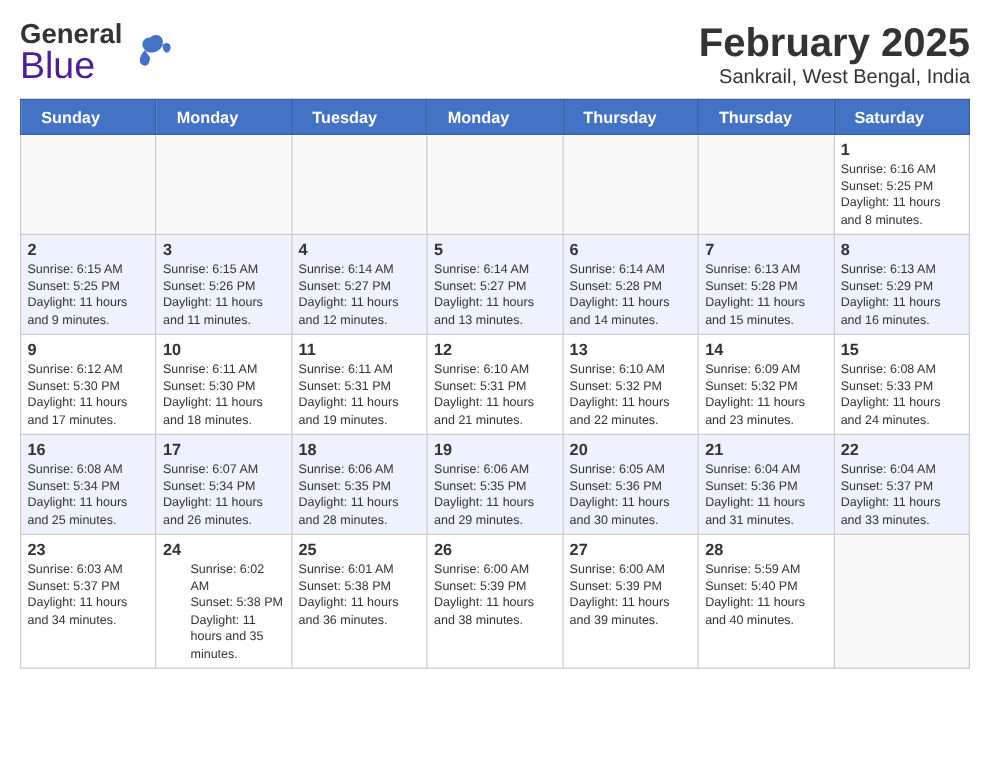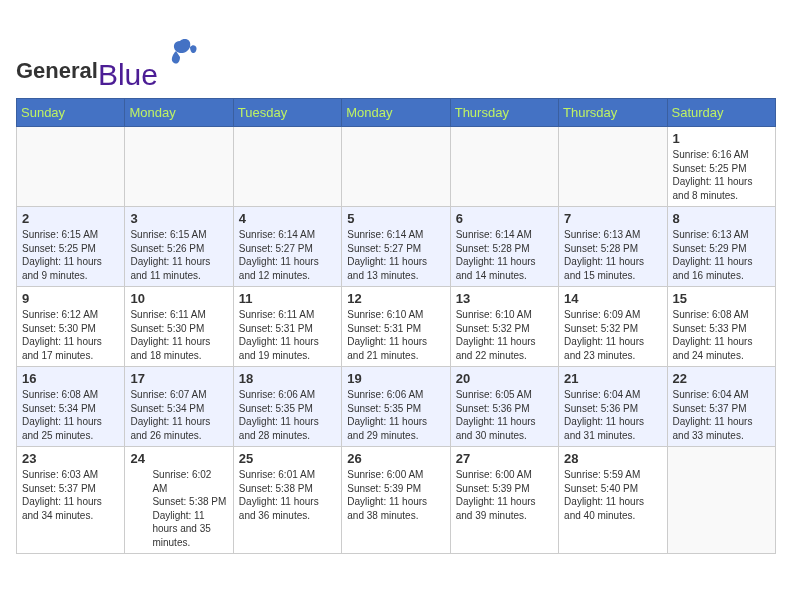--- a/index.html
+++ b/index.html
@@ -38,24 +38,24 @@
       font-size: 16px;
       color: #333;
     }
     .calendar {
       width: 100%;
       border-collapse: collapse;
       border: 1px solid #ccc;
     }
     .calendar th {
       background-color: #4472c4;
-      color: #bef264;
+      color: #ffffff;
       font-size: 13px;
-      font-weight: normal;
-      padding: 6px 4px;
+      font-weight: bold;
+      padding: 6px 16px;
       text-align: left;
       border: 1px solid #3a5fa0;
     }
     .calendar td {
       border: 1px solid #ccc;
       vertical-align: top;
       padding: 4px 5px;
       width: 108px;
       min-height: 90px;
       font-size: 10px;
@@ -80,30 +80,34 @@
     .row-even td {
       background: #eef2ff;
     }
   </style>
 </head>
 <body>
 
 <div class="header">
   <div class="logo">
     <div class="logo-line">
-      <div style="display:flex;line-height:1;margin-top:44px;">
+      <div style="display:flex;flex-direction:column;line-height:1;">
         <span style="font-size:22px;font-weight:bold;color:#333;">General</span>
         <span style="font-size:30px;font-weight:normal;color:#4c1d95;">Blue</span>
       </div>
       <svg width="36" height="36" viewBox="0 0 36 36" style="margin-left:2px;margin-top:-4px;">
         <path d="M18 8 C22 4, 30 6, 28 14 C26 20, 18 22, 14 18 C10 14, 12 8, 18 8Z" fill="#4472c4"></path>
         <path d="M28 14 C32 10, 36 14, 34 18 C32 22, 28 20, 28 14Z" fill="#4472c4"></path>
         <path d="M14 18 C10 22, 8 28, 12 30 C16 32, 18 28, 18 24" fill="#4472c4"></path>
       </svg>
     </div>
+  </div>
+  <div class="title-area">
+    <div class="month-title">February 2025</div>
+    <div class="subtitle">Sankrail, West Bengal, India</div>
   </div>
 </div>
 
 <table class="calendar">
   <thead>
     <tr>
     <th>Sunday</th>
         <th>Monday</th>
         <th>Tuesday</th>
         <th>Monday</th>

